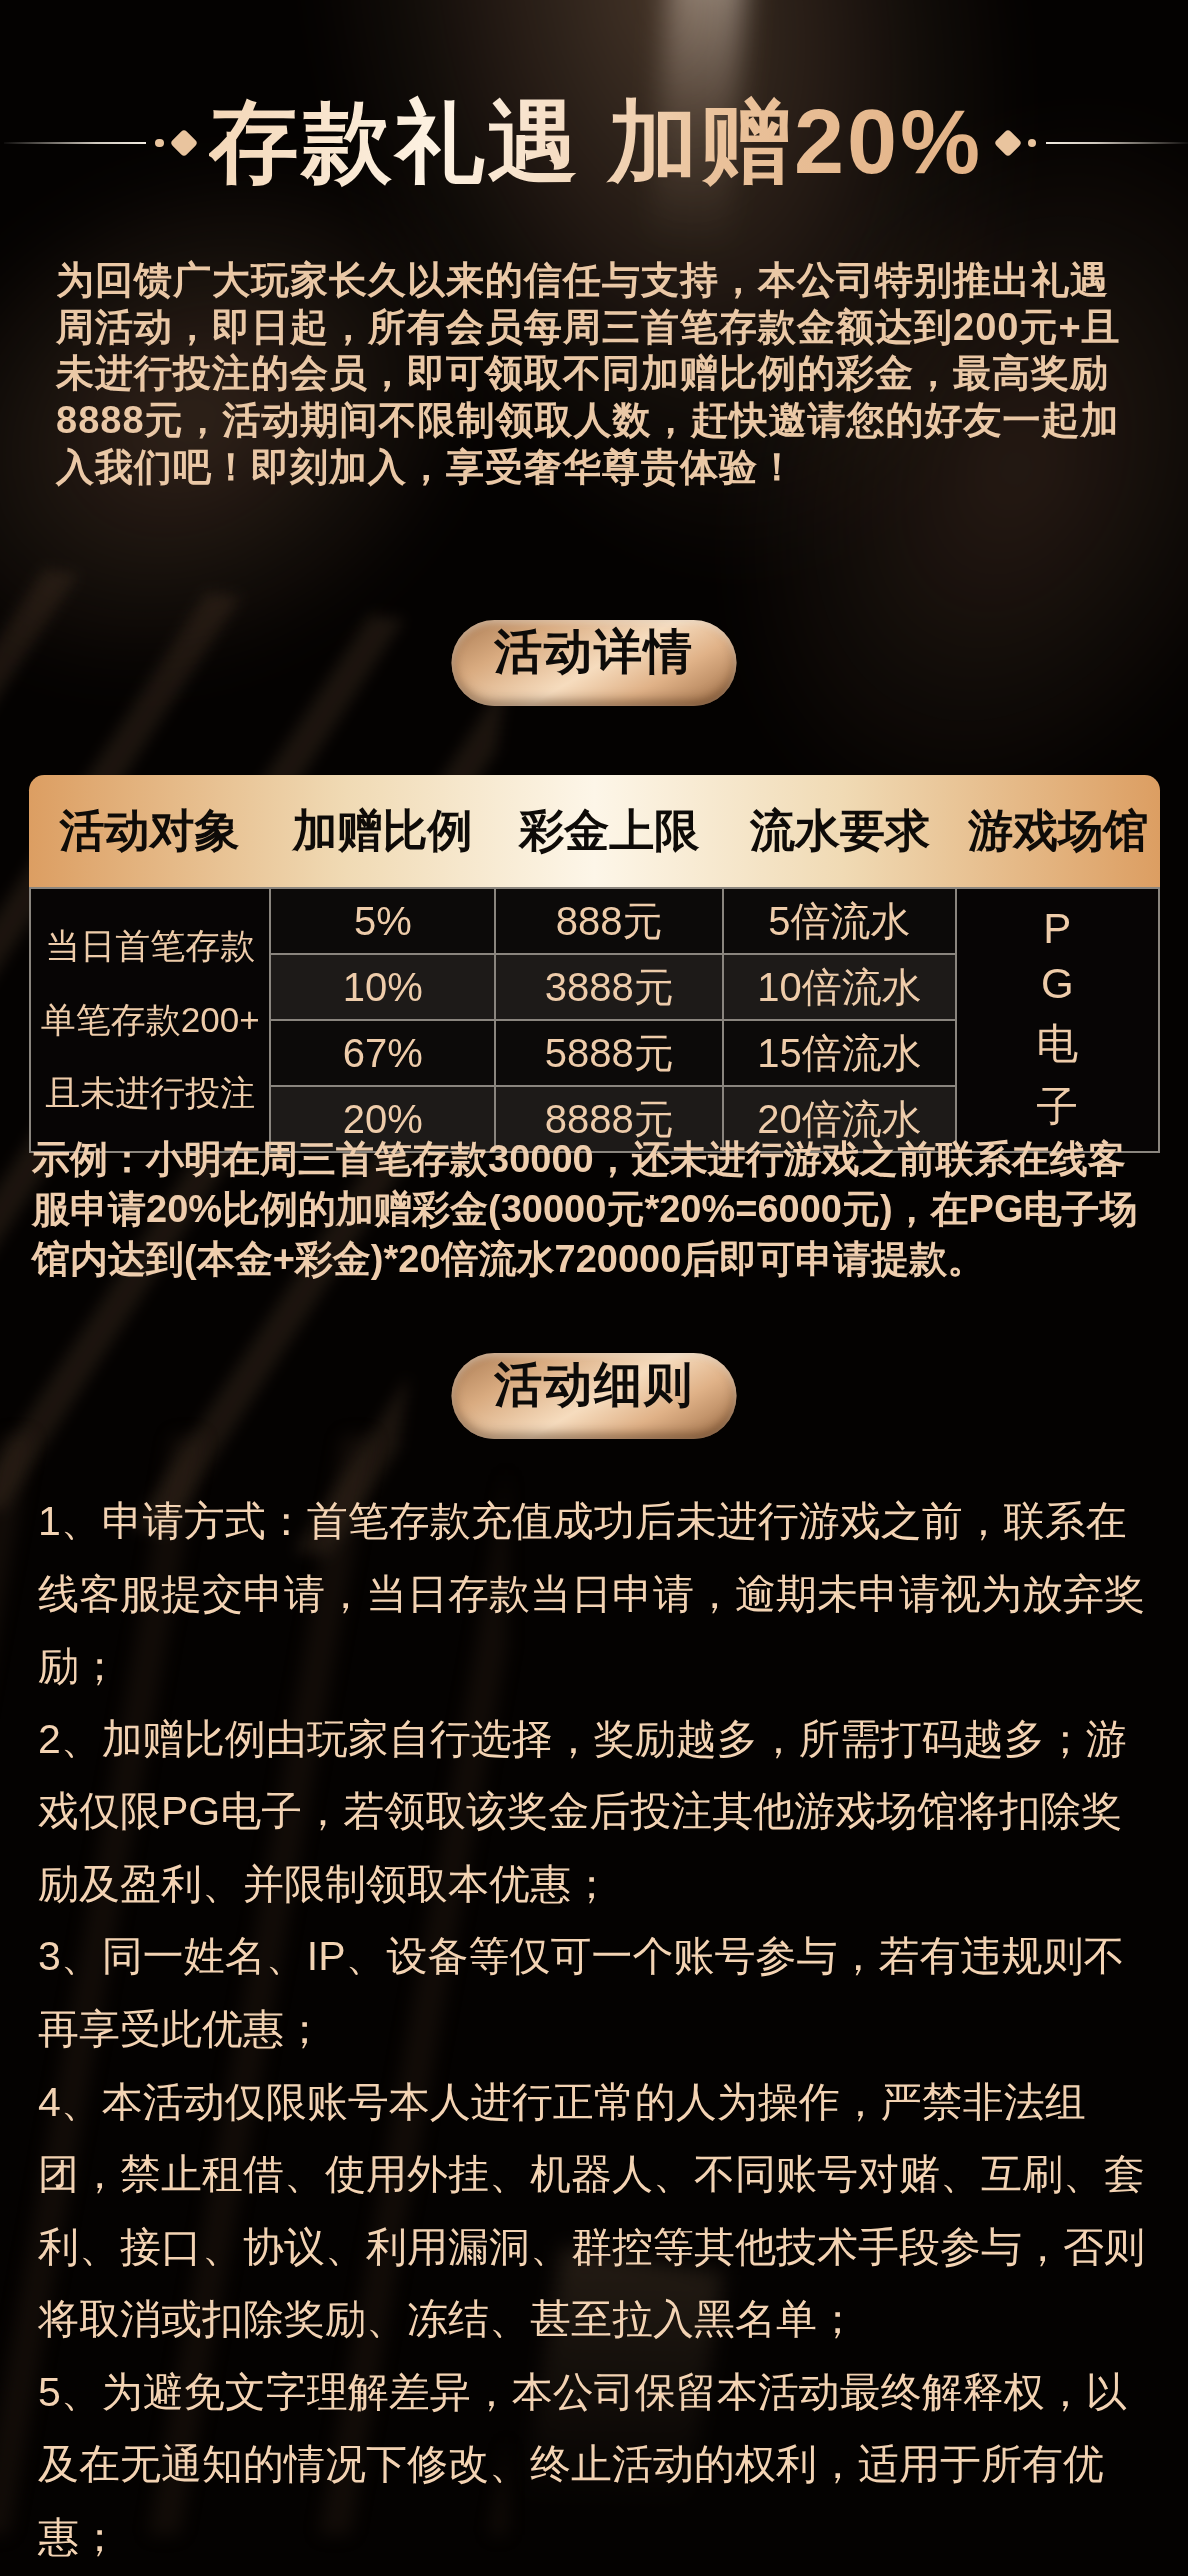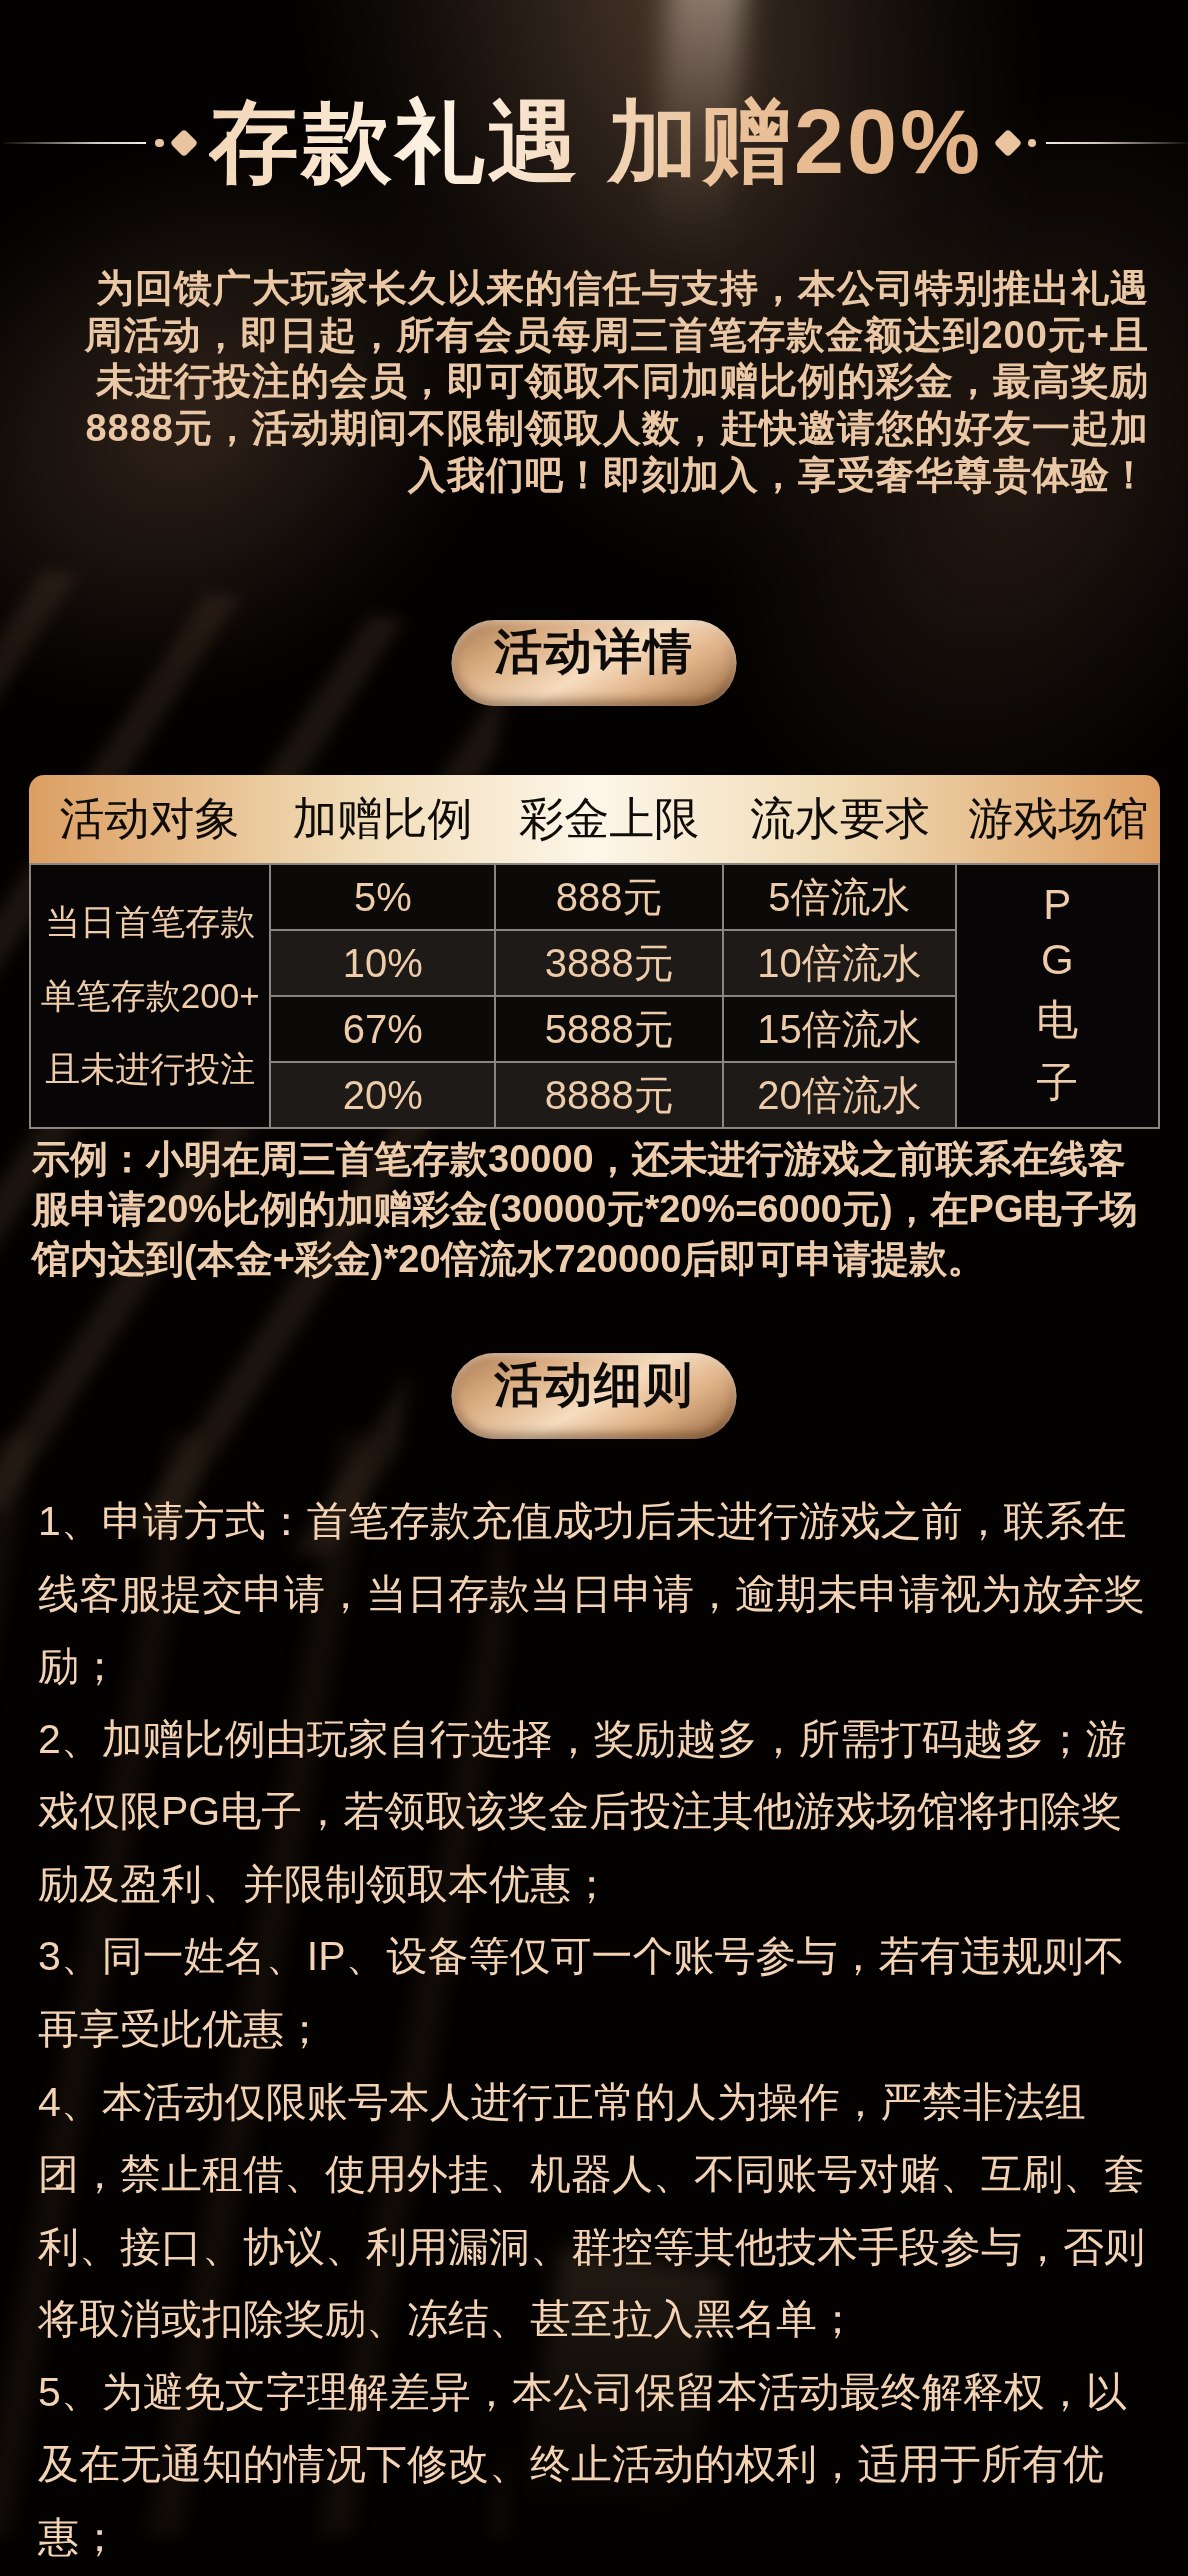--- a/index.html
+++ b/index.html
@@ -41,41 +41,41 @@
   .divider-line.left  { background:linear-gradient(90deg, rgba(255,255,255,.04), #cfc8be 65%, #f1ebe1); }
   .divider-line.right { background:linear-gradient(270deg, rgba(255,255,255,.04), #cfc8be 65%, #f1ebe1); }
   .divider-dot { width:8.6px; height:8.6px; border-radius:50%; background:#e9c49e; flex:0 0 auto; }
   .divider-diamond { width:20px; height:20px; background:#e9c49e; border-radius:3.8px;
     transform:rotate(45deg); flex:0 0 auto; }
   .page-title { margin:0 5.7px; font-size:90px; font-weight:900; letter-spacing:2.9px; white-space:nowrap;
     background:linear-gradient(100deg,#f3d6b6 0%,#fdf2e3 30%,#eac29b 65%,#e2b185 100%);
     -webkit-background-clip:text; background-clip:text; color:#ecc9a3; -webkit-text-fill-color:transparent; }
 
   
-  .intro { position:absolute; top:253px; left:52px; width:1085px; margin:12px;
+  .intro { position:absolute; top:253px; left:52px; width:1085px; margin:4px;
     font-size:38px; font-weight:700; line-height:1.23; letter-spacing:1px;
-    text-align:right; color:#eac8a6; }
+    text-align:left; color:#eac8a6; }
 
   
   .badge { position:absolute; left:50%; transform:translateX(-50%);
     width:285px; height:86px; border-radius:44px;
     display:flex; align-items:flex-start; justify-content:center;
     font-size:48px; font-weight:900; color:#0d0b09; letter-spacing:1.9px;
     background:linear-gradient(150deg,#a97a52 0%,#d9ab80 25%,#f6dcbe 52%,#e0b288 72%,#9c6c44 100%);
     box-shadow: inset 0 2.9px 7.7px rgba(255,248,240,.45), inset 0 -4.8px 11.5px rgba(55,28,8,.5); }
   .badge.details { top:620px; }
   .badge.rules-b { top:1353px; }
 
   
   .promo-table { position:absolute; top:775px; left:29px; width:1131px; }
   .table-header { display:grid; grid-template-columns:21.3% 19.9% 20.2% 20.6% 18%;
-    height:88px; align-items:center; justify-items:center;
+    height:112px; align-items:center; justify-items:center;
     border-radius:15.3px 15.3px 0 0;
     background:linear-gradient(90deg,#dc9e62 0%,#f0dab4 28%,#fdf6e8 50%,#f0dab4 72%,#dc9e62 100%);
-    font-size:45px; font-weight:400; color:#0e0b08; }
+    font-size:45px; font-weight:700; color:#0e0b08; }
   table.body-table { width:100%; border-collapse:collapse; table-layout:fixed; }
   table.body-table td { border:2.9px solid #8a857e; height:62px; text-align:center;
     vertical-align:middle; font-size:40px; color:#eeccaa; background:#0c0a09; }
   table.body-table tr:nth-child(even) td.data { background:#1d1a18; }
   table.body-table td.merged { background:#070505; padding:8px; }
   .stack { height:100%; display:flex; flex-direction:column;
     justify-content:space-evenly; align-items:center; }
   td.target .stack { font-size:35px; color:#eeccaa; }
   td.venue  .stack { font-size:42px; color:#eeccaa; }
 

